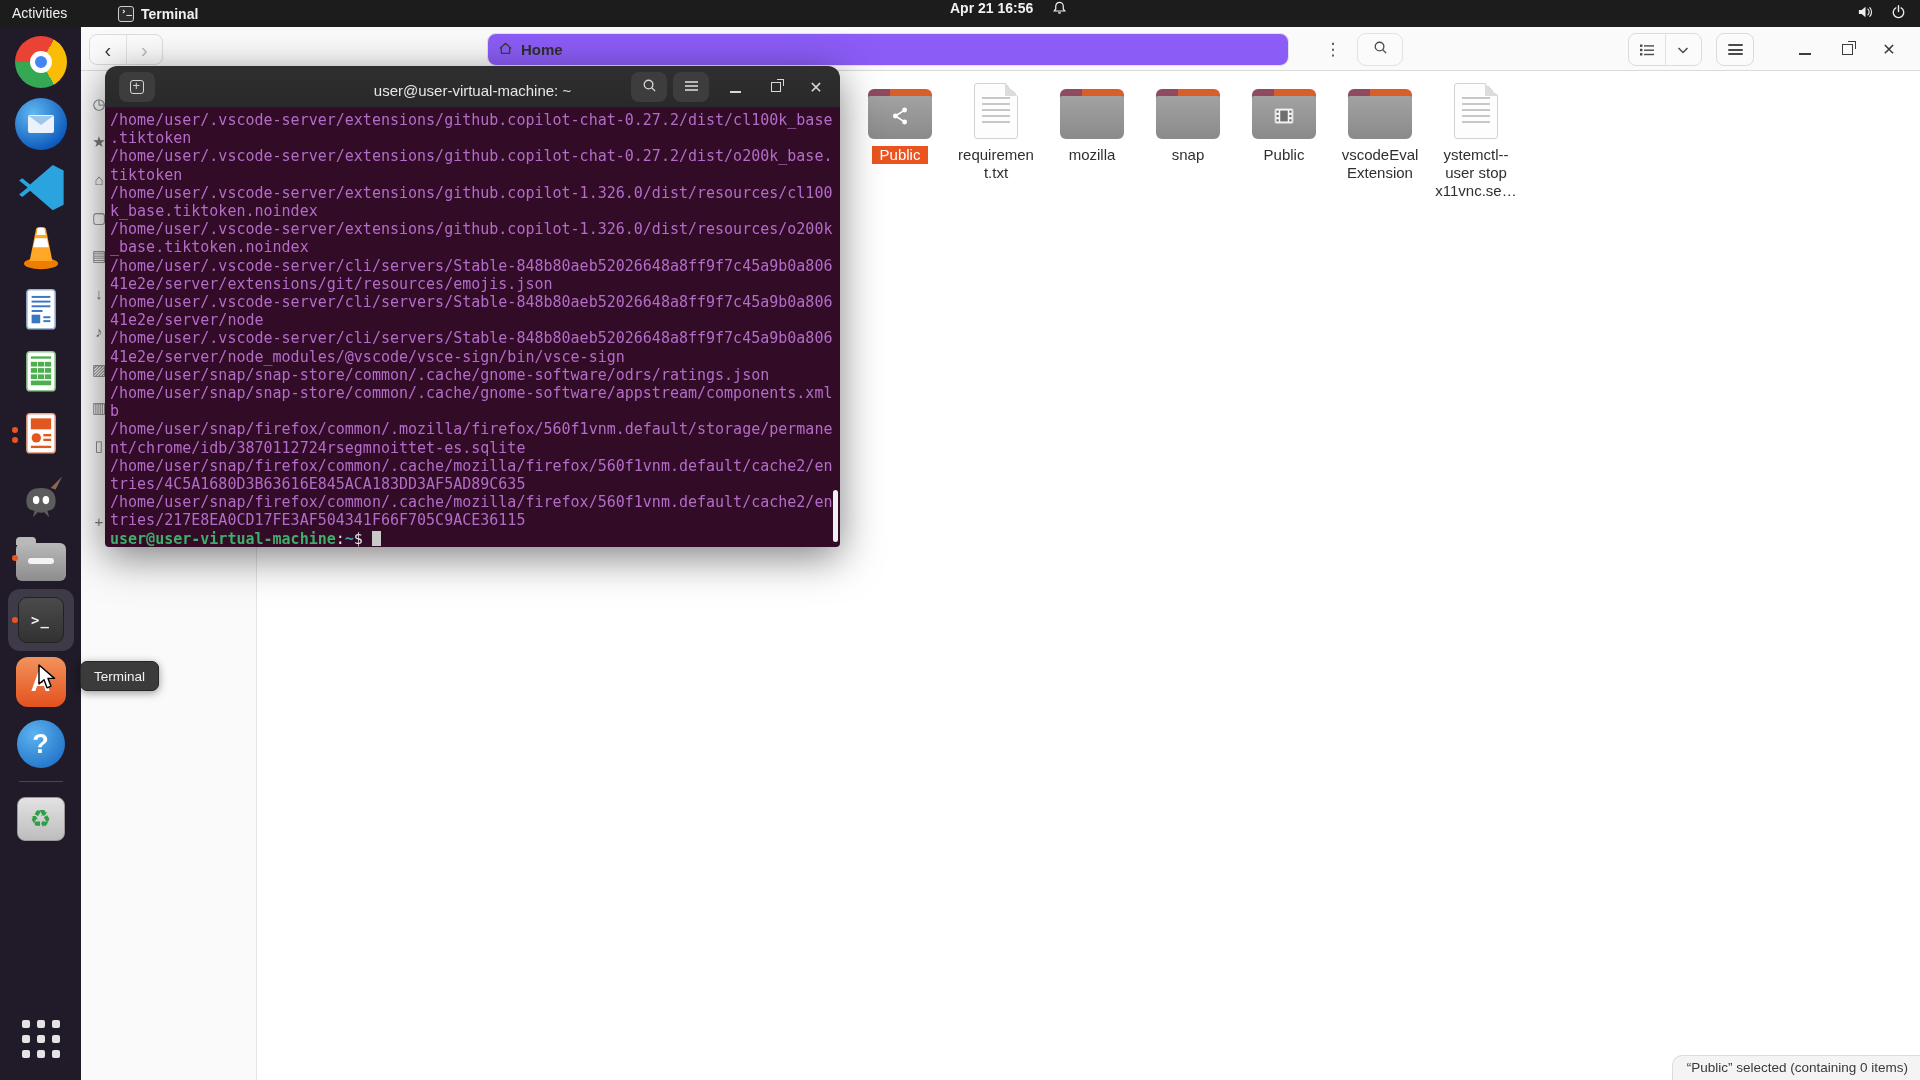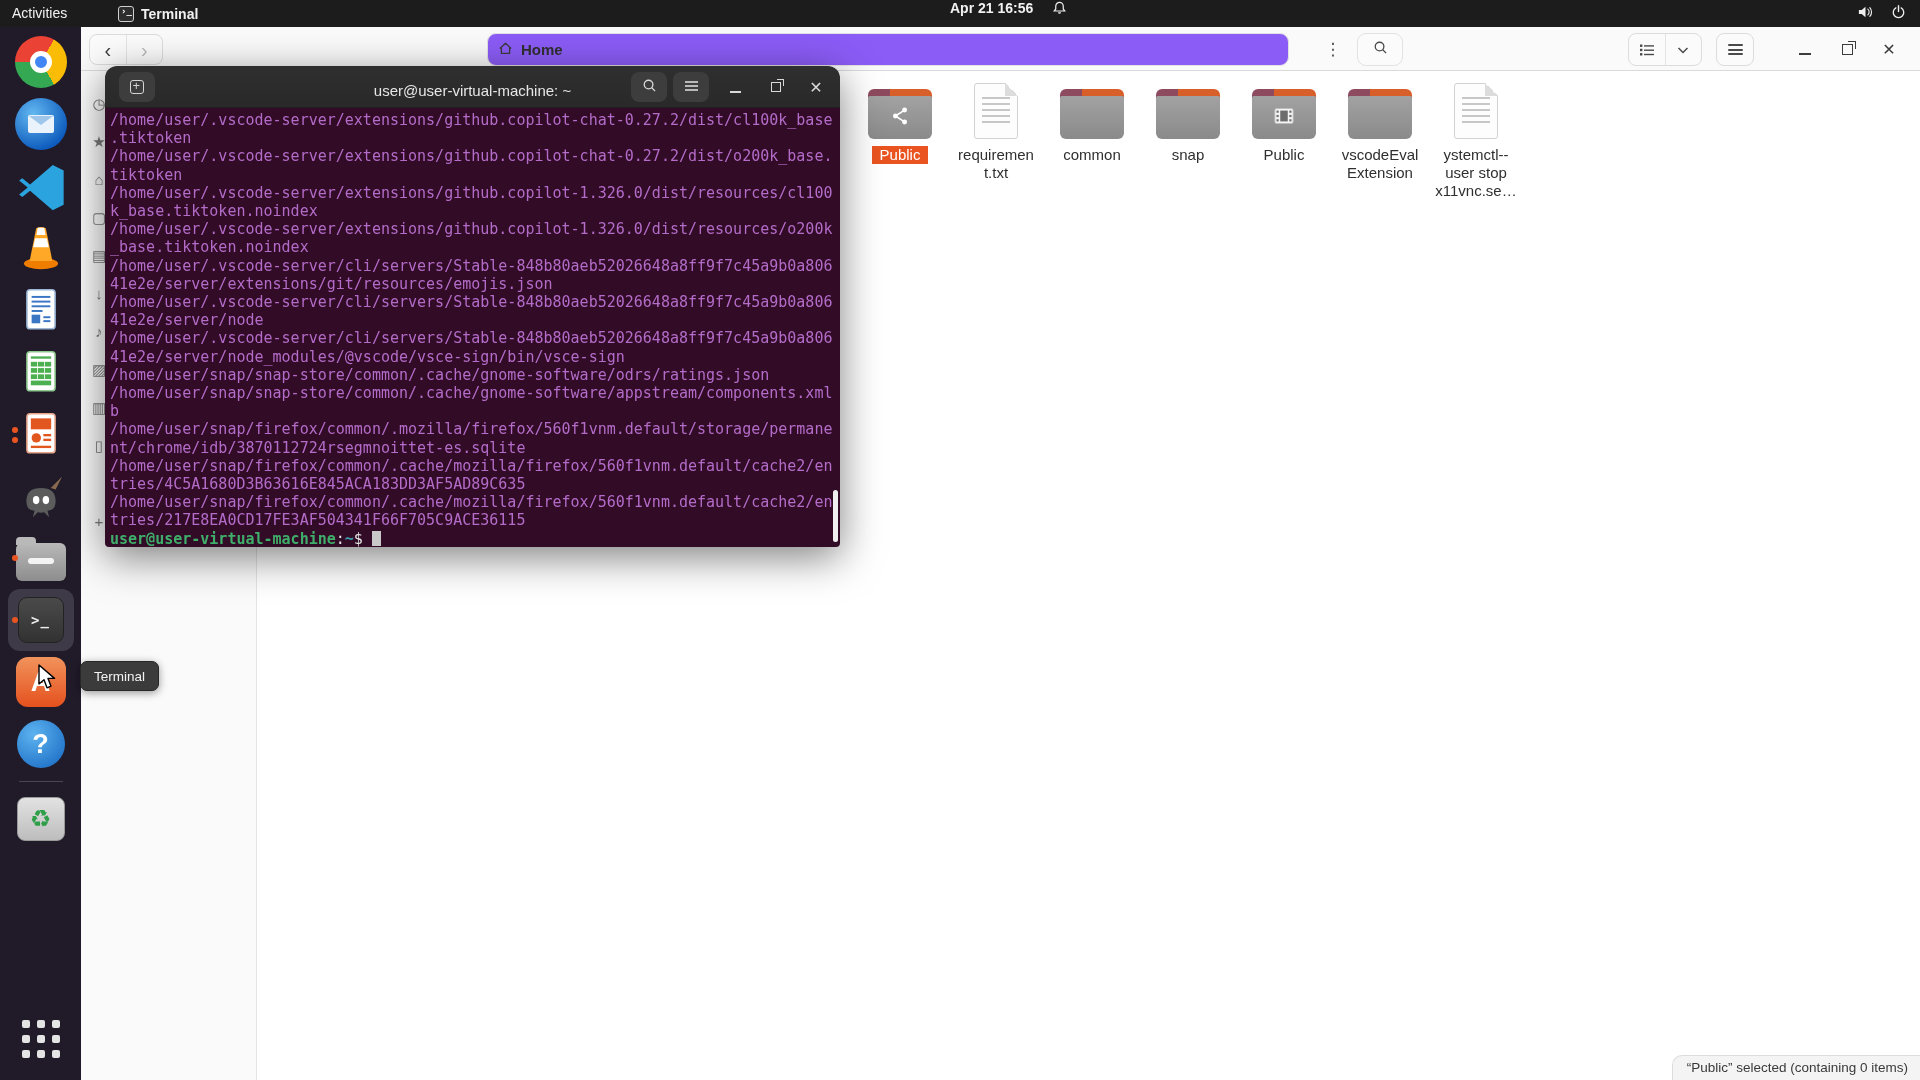--- a/index.html
+++ b/index.html
@@ -343,21 +343,21 @@
           <div class="fi-label">
             <div>requiremen</div>
             <div>t.txt</div>
           </div>
         </div>
         <div class="file-item">
           <div class="fi-iconbox">
             <div class="fi-folder"></div>
           </div>
           <div class="fi-label">
-            <div>common</div>
+            <div>mozilla</div>
           </div>
         </div>
         <div class="file-item">
           <div class="fi-iconbox">
             <div class="fi-folder"></div>
           </div>
           <div class="fi-label">
             <div>snap</div>
           </div>
         </div>

